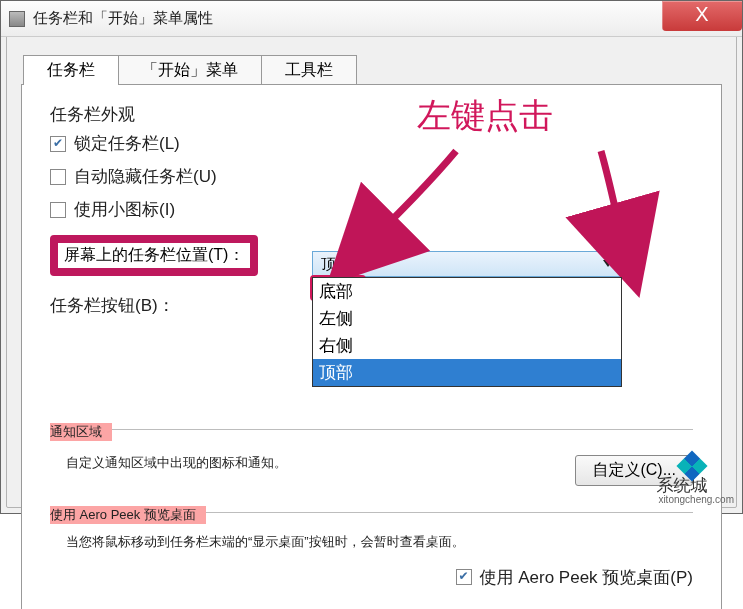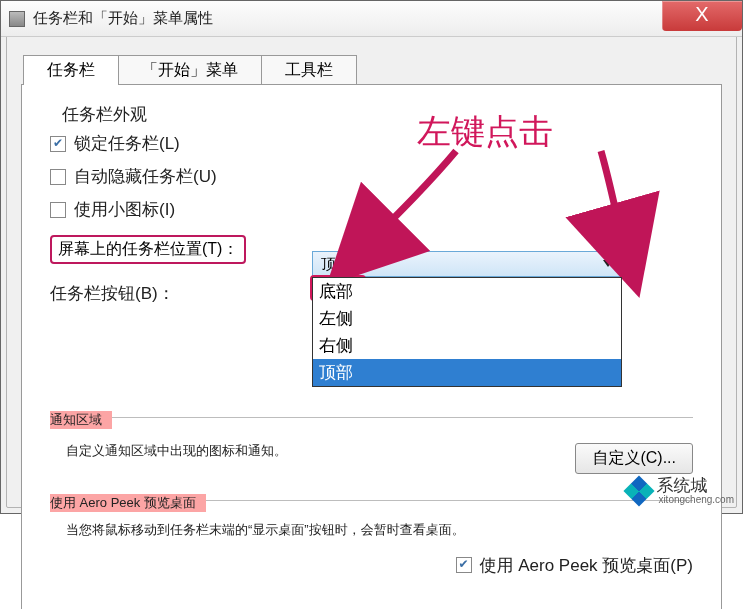--- a/index.html
+++ b/index.html
@@ -6,41 +6,41 @@
   body { margin: 0; width: 743px; height: 609px; background: #fff; position: relative; }
   .dialog { border: 1px solid #666; width: 743px; height: 514px; background: #f0f0f0; position: relative; }
   .titlebar { height: 36px; background: linear-gradient(#fdfdfd,#ededed); border-bottom: 1px solid #ccc; display: flex; align-items: center; padding: 0 8px; position: relative; }
   .titlebar .appicon { width: 16px; height: 16px; margin-right: 8px; background: linear-gradient(#bbb,#888); border: 1px solid #666; }
   .titlebar .title { font-size: 15px; color: #222; }
   .closebtn { position: absolute; right: 0; top: 0; width: 80px; height: 30px; background: linear-gradient(#e36a6a,#c83a3a); color: #fff; font-size: 20px; text-align: center; line-height: 26px; border-bottom-left-radius: 4px; border-bottom-right-radius: 4px; cursor: pointer; box-shadow: inset 1px 1px 0 rgba(255,255,255,.3); }
   .tabstrip { display: flex; padding: 18px 0 0 22px; }
   .tab { border: 1px solid #999; border-bottom: none; padding: 4px 23px; background: #f8f8f8; font-size: 16px; margin-right: -1px; position: relative; }
   .tab.active { background: #fff; z-index: 2; }
   .panel { margin: 0 20px 12px 20px; border: 1px solid #999; background: #fff; min-height: 530px; padding: 14px 28px 16px 28px; position: relative; margin-top: -1px; }
-  .fieldset-label { font-size: 17px; color: #222; margin: 4px 0 6px 12px; }
+  .fieldset-label { font-size: 17px; color: #222; margin: 4px 0 6px 0; }
   .row { margin: 6px 0 10px 0; display: flex; align-items: center; }
   .cb { width: 16px; height: 16px; border: 1px solid #888; margin-right: 8px; display: inline-flex; align-items: center; justify-content: center; background: #fff; }
   .cb.chk::after { content: "✔"; font-size: 12px; color: #3a6ea5; position: relative; top: -1px; }
   .cblabel { font-size: 17px; color: #222; }
-  .highlight { border: 2px solid #be185d; border-radius: 4px; padding: 2px 6px; display: inline-block; }
+  .highlight { border: 8px solid #be185d; border-radius: 4px; padding: 2px 6px; display: inline-block; }
   .panel-inner { position: relative; }
   .drop { border: 1px solid #6aa9d8; height: 26px; background: linear-gradient(#eaf3fc,#cfe5f7); padding: 0 8px; font-size: 15px; display: flex; align-items: center; position: relative; }
   .drop .arrow { position: absolute; right: 8px; top: 8px; width: 0; height: 0; border-left: 5px solid transparent; border-right: 5px solid transparent; border-top: 7px solid #222; }
   .listbox { position: absolute; border: 1px solid #333; background: #fff; font-size: 17px; z-index: 5; }
   .listbox .opt { padding: 2px 6px; }
   .listbox .opt.sel { background: #2f7fd1; color: #fff; }
   .highlight2 { border: 3px solid #d1175b; border-radius: 4px; padding: 0 4px; display: inline-block; position: absolute; }
   .section-hr { border-top: 1px solid #bdbdbd; margin: 10px 0 4px 0; position: relative; }
   .section-title { position: relative; top: -12px; background: #fca5a5; padding-right: 10px; font-size: 13px; color: #222; display: inline-block; }
   .desc { font-size: 13px; color: #222; margin-left: 16px; line-height: 1.5; }
   .btn { border: 1px solid #888; background: linear-gradient(#fafafa,#e6e6e6); padding: 4px 16px; font-size: 16px; border-radius: 3px; cursor: pointer; }
   
   .anno-text { position: absolute; color: #d1175b; font-size: 34px; font-family: "KaiTi","STKaiti",serif; font-weight: 400; }
   .arrowsvg { position: absolute; pointer-events: none; }
-  .watermark { position: absolute; right: 8px; bottom: 8px; display: flex; align-items: center; font-size: 17px; color: #333; }
+  .watermark { position: absolute; right: 8px; bottom: 8px; display: flex; align-items: center; font-size: 17px; color: #333; flex-direction: column; }
   .watermark .logo { width: 22px; height: 22px; transform: rotate(45deg); background: conic-gradient(#09b2b8 0 25%, #1067c0 25% 50%, #09b2b8 50% 75%, #1067c0 75% 100%); margin-right: 6px; }
   .watermark .sub { font-size: 10px; color: #666; margin-left: 2px; }
   .inner-border { position:absolute; border:1px solid #b3b3b3; inset:5px 5px 5px 5px; pointer-events:none; border-radius:2px;}
 </style>
 </head>
 <body>
 
 <div class="dialog">
   <div class="inner-border"></div>
   <div class="titlebar">
@@ -115,21 +115,21 @@
       <span class="section-title">使用 Aero Peek 预览桌面</span>
       <div class="desc" style="margin-top:-4px;">当您将鼠标移动到任务栏末端的“显示桌面”按钮时，会暂时查看桌面。</div>
       <div class="row" style="margin-top:14px; margin-left:16px;justify-content:flex-end;">
         <span class="cb chk"></span>
         <span class="cblabel">使用 Aero Peek 预览桌面(P)</span>
       </div>
 
     </div>
   </div>
 
-  <div class="anno-text" style="left:416px; top:92px;margin-top:16px;">左键点击</div>
+  <div class="anno-text" style="left:416px; top:92px;">左键点击</div>
 
   <svg class="arrowsvg" style="left:0; top:0;" width="743" height="609">
     <defs>
       <marker id="ah" markerWidth="14" markerHeight="14" refX="7" refY="7" orient="auto">
         <path d="M0,0 L14,7 L0,14 Z" fill="#c01558"></path>
       </marker>
     </defs>
     <path d="M455,150 C430,180 400,210 360,250" stroke="#c01558" stroke-width="7" fill="none" marker-end="url(#ah)"></path>
     <path d="M600,150 C610,185 615,215 625,250" stroke="#c01558" stroke-width="7" fill="none" marker-end="url(#ah)"></path>
   </svg>

